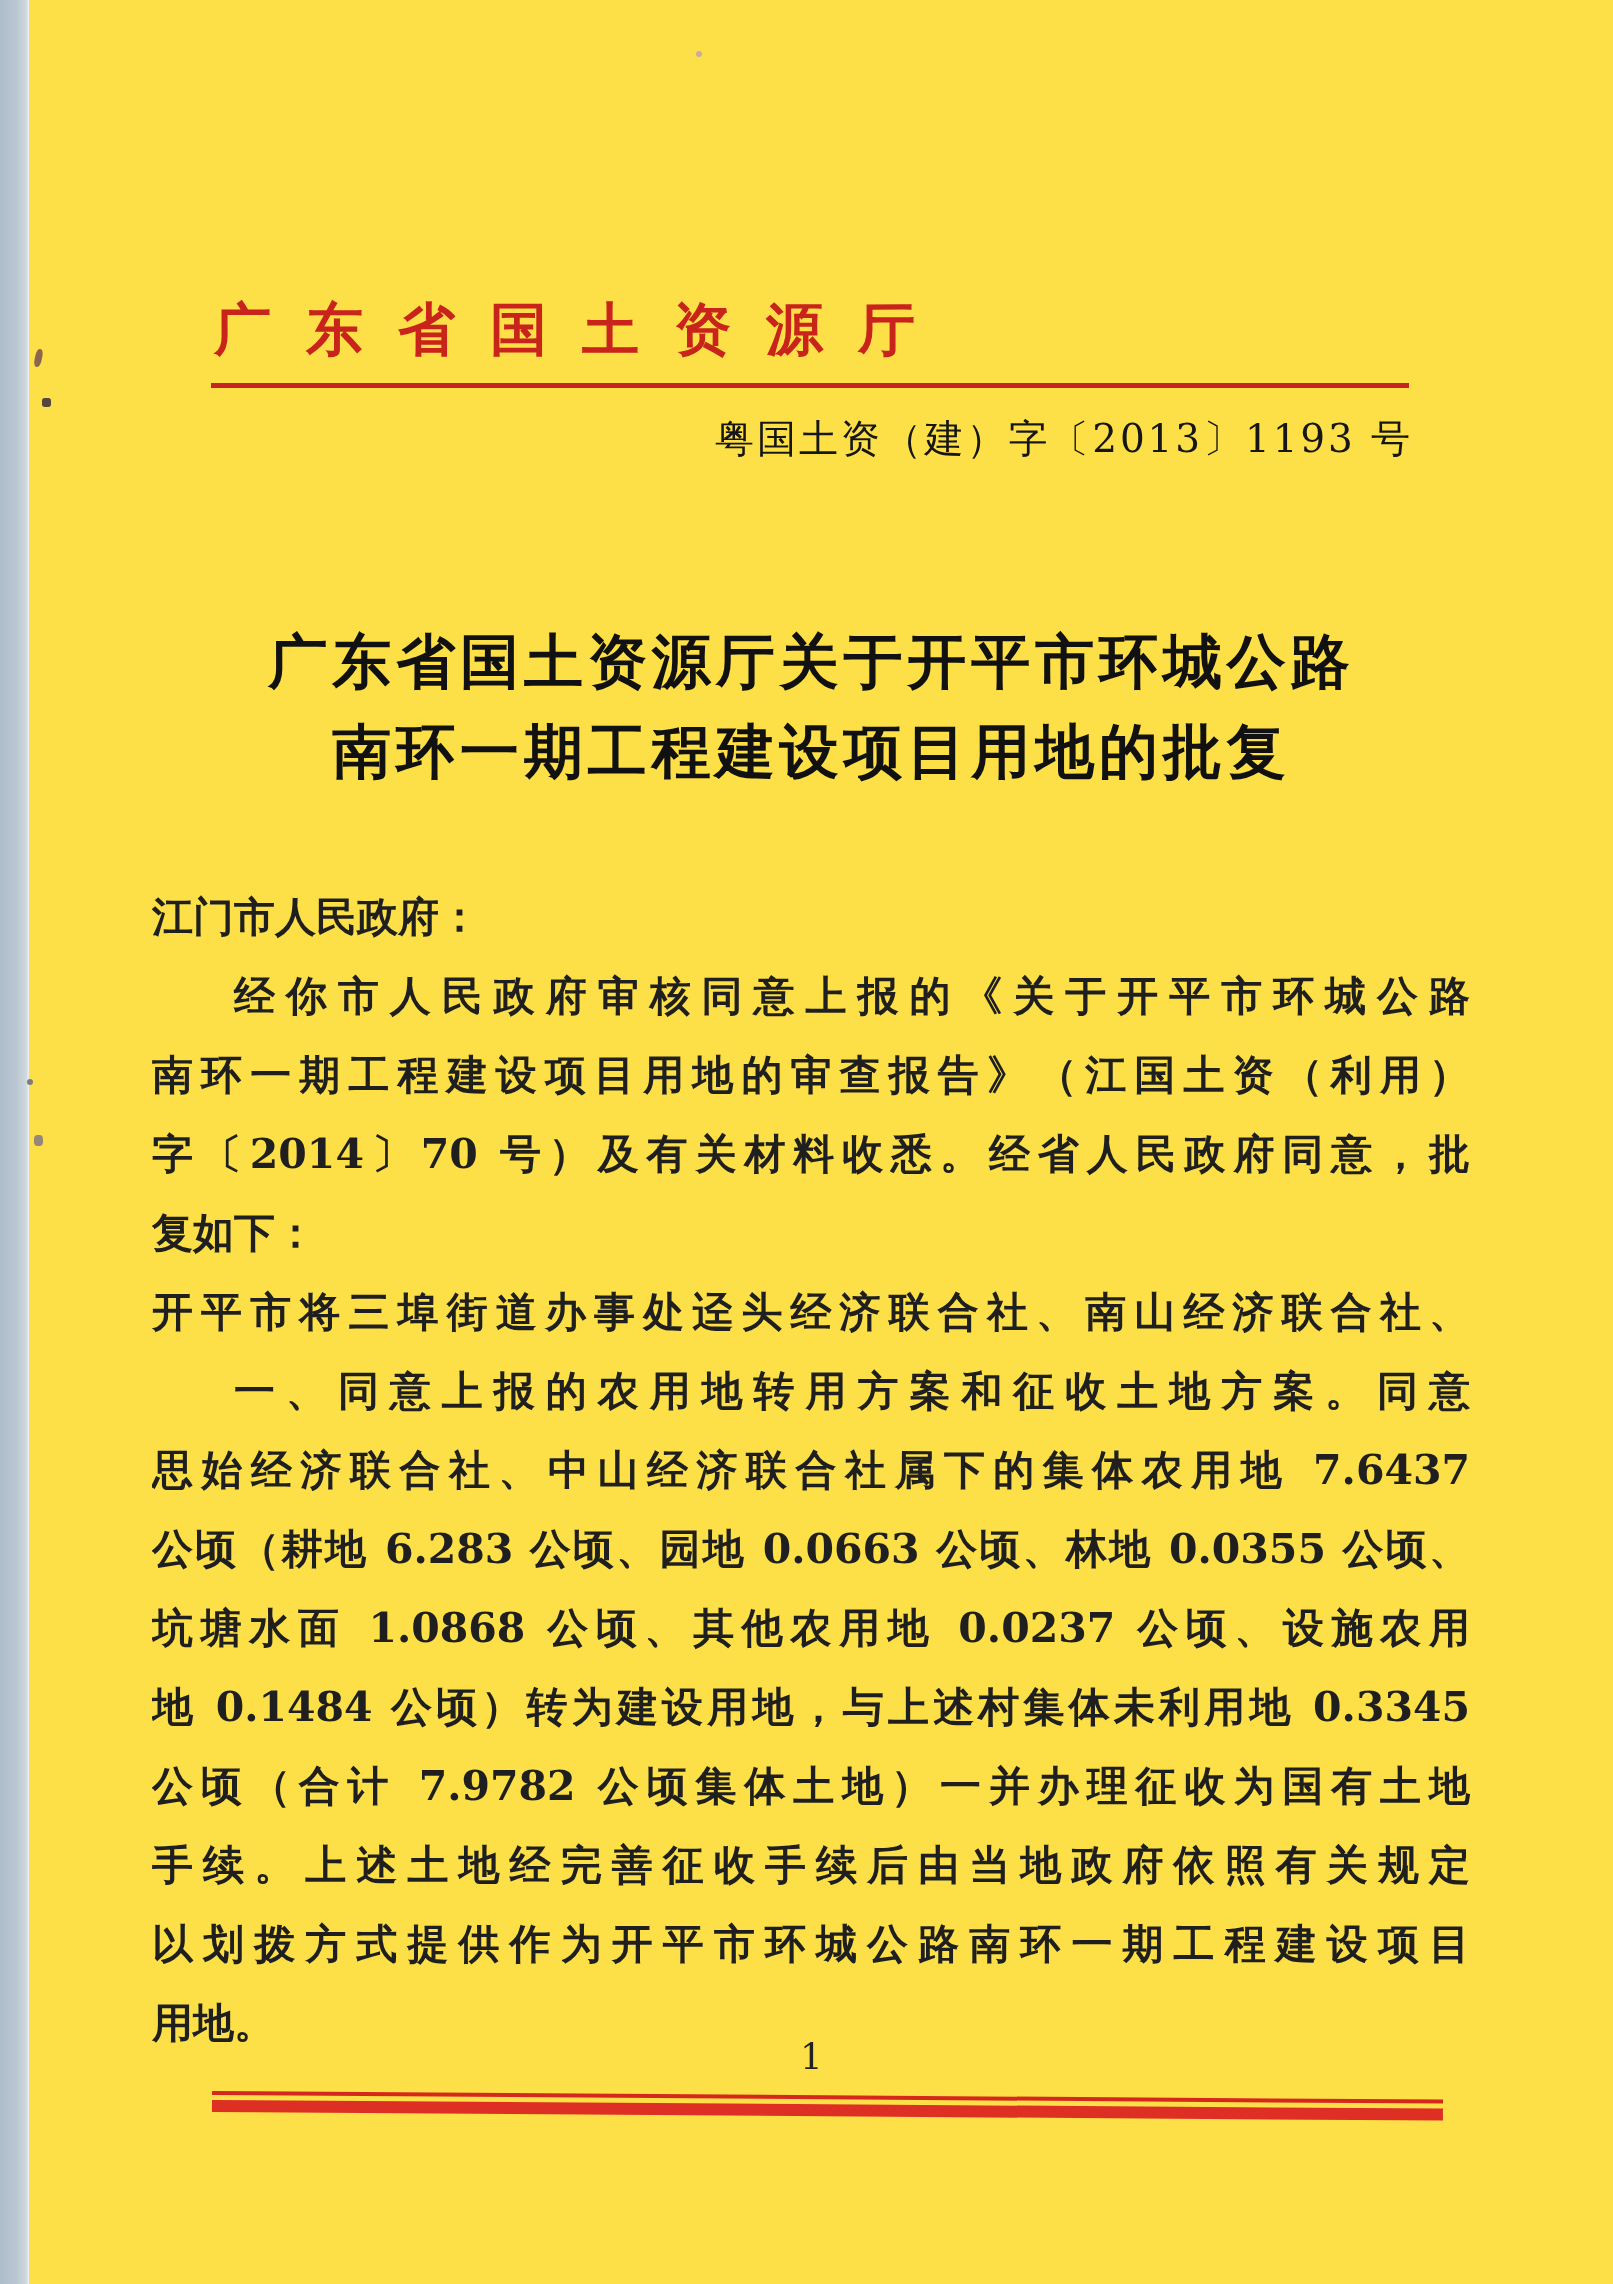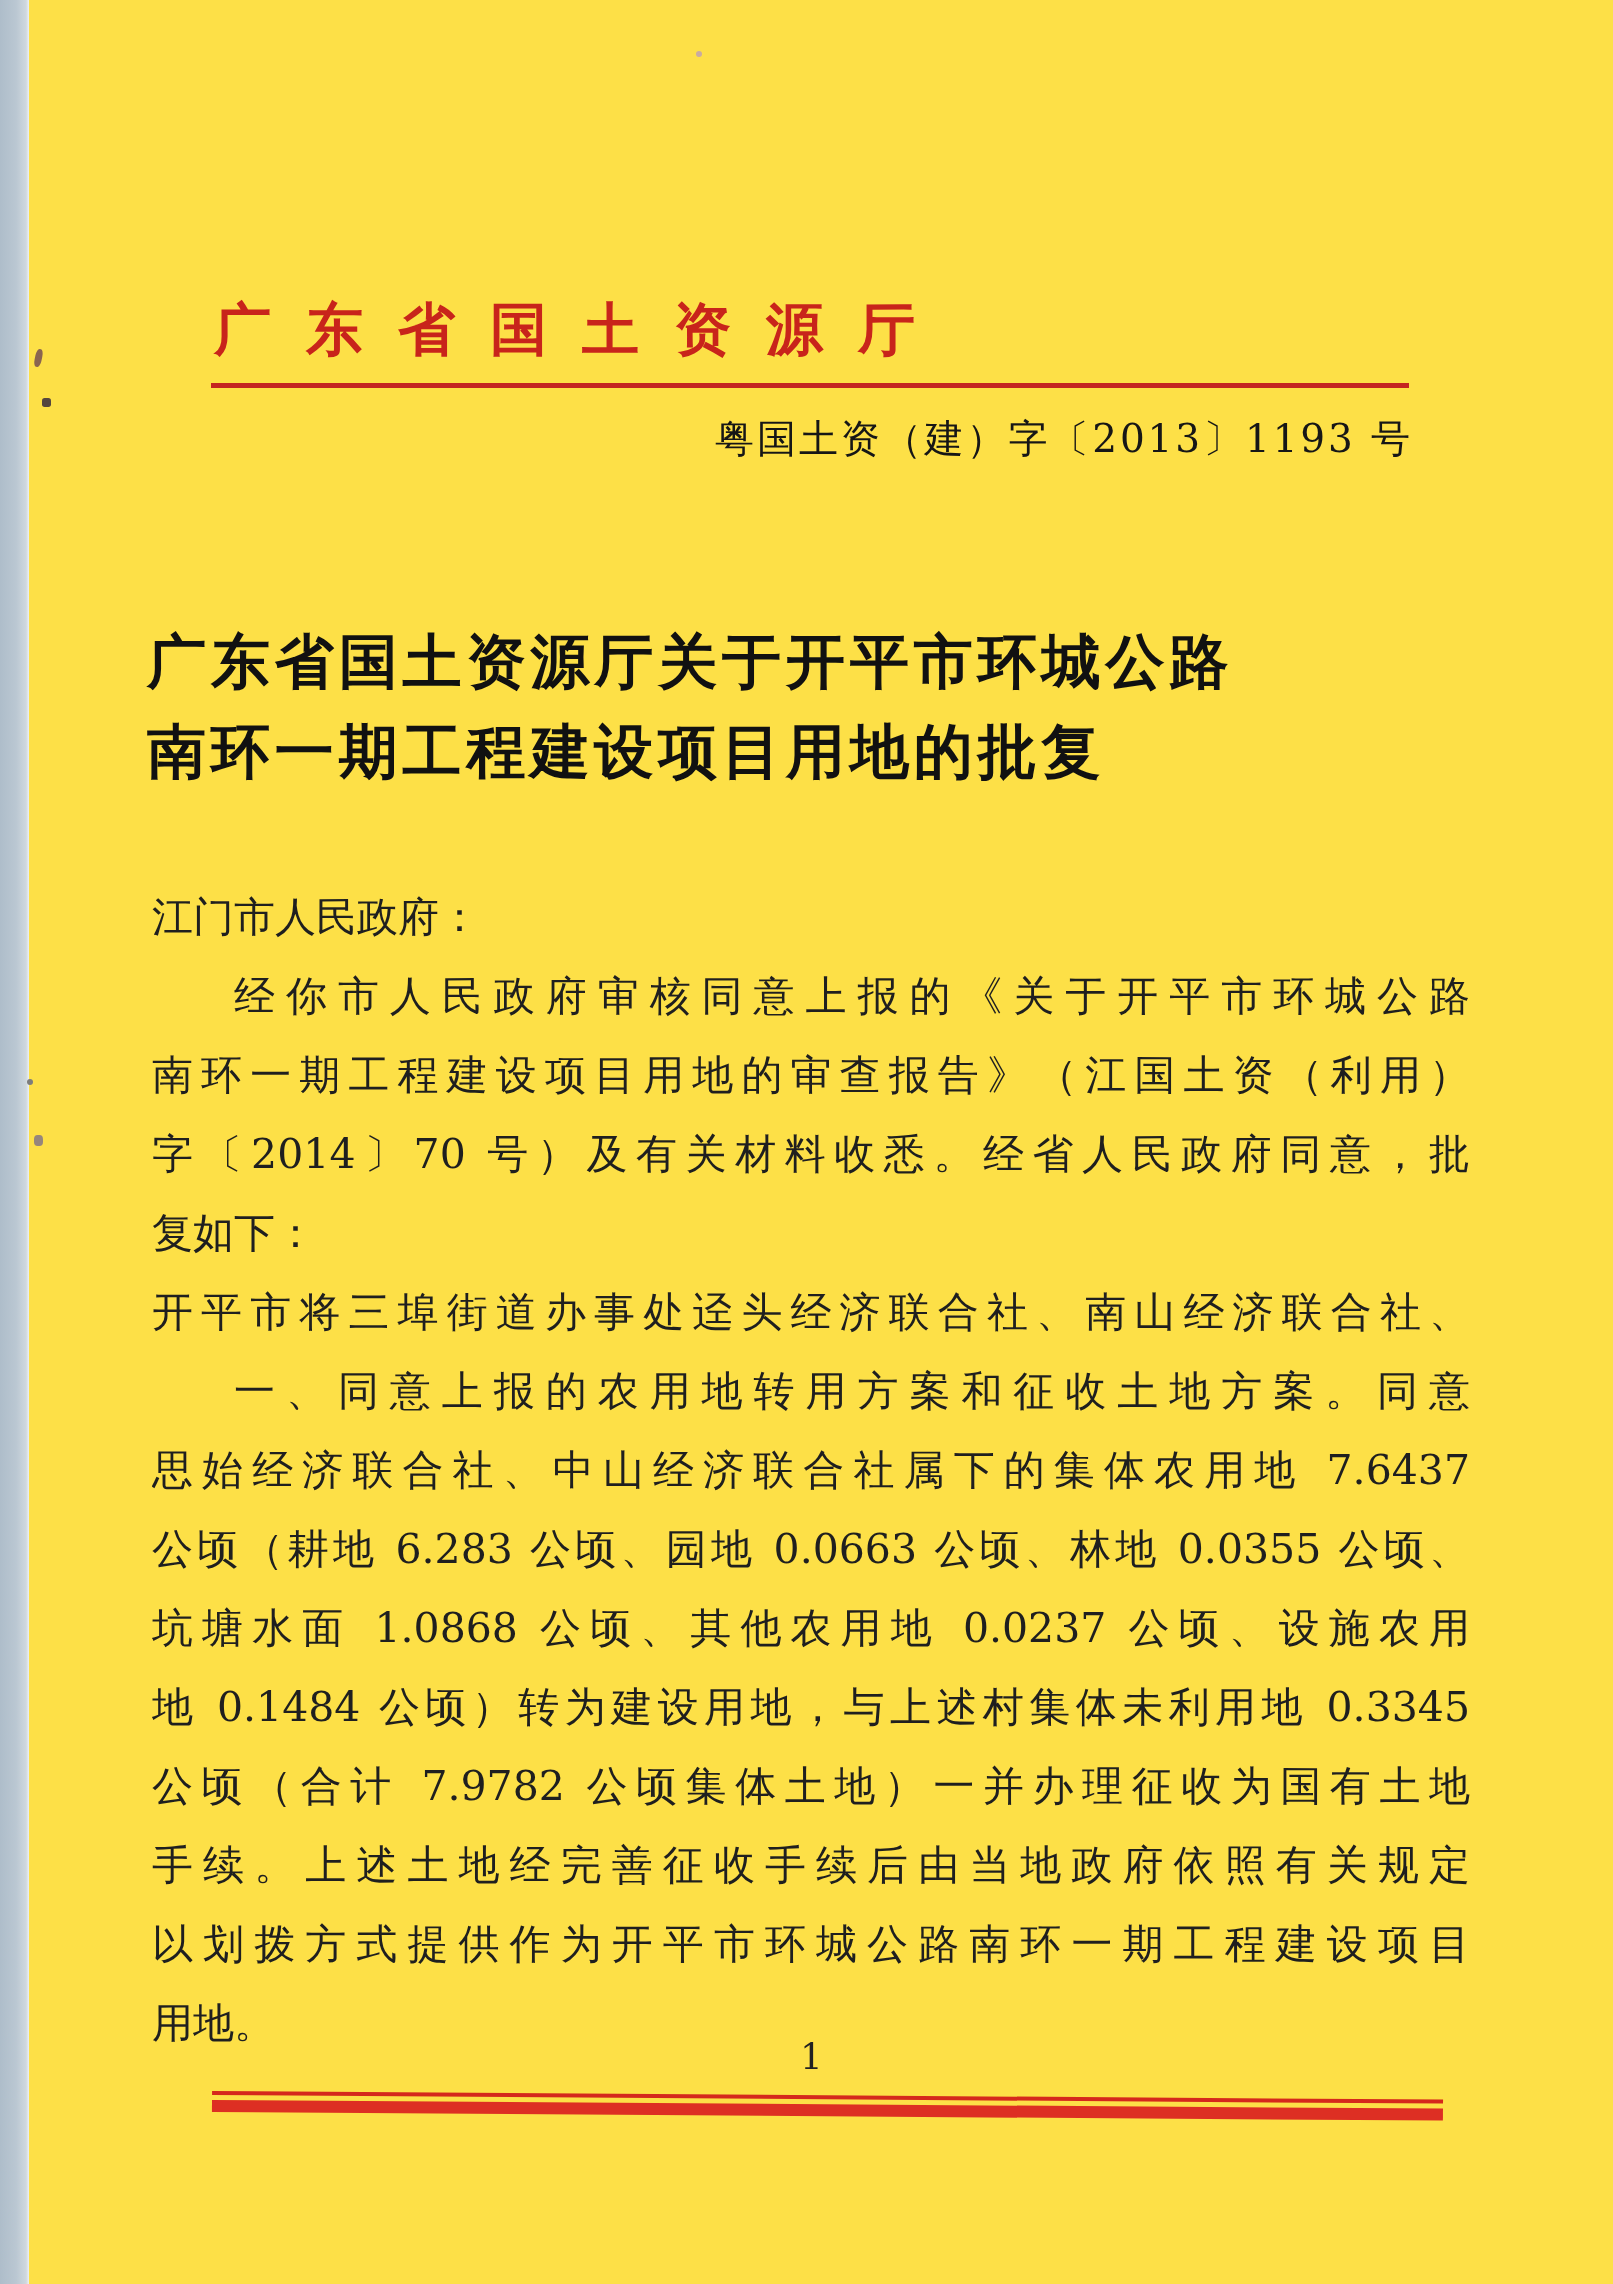--- a/index.html
+++ b/index.html
@@ -29,27 +29,27 @@
     background:#c42520;
   }
   
   .doc-number{
     position:absolute;top:412px;right:200px;
     font-size:39px;color:#161616;letter-spacing:2.9px;white-space:nowrap;text-align:center;
   }
   
   .doc-title{
     position:absolute;left:147px;top:617px;width:1329px;
-    text-align:left;font-weight:bold;color:#111;
+    text-align:center;font-weight:bold;color:#111;
     font-size:59px;line-height:90px;letter-spacing:4.9px;
   }
   
   .body-block{
     position:absolute;left:152px;top:878px;width:1318px;
-    font-size:41px;line-height:79px;color:#1f1f1f;
+    font-size:41px;line-height:79px;color:#1f1f1f;font-weight:bold;
   }
   .ln{
     height:79px;overflow:hidden;
     text-align:justify;text-align-last:justify;
     word-break:keep-all;white-space:nowrap;
   }
   .ln-plain{
     height:79px;overflow:hidden;
     text-align:left;text-align-last:left;
   }

